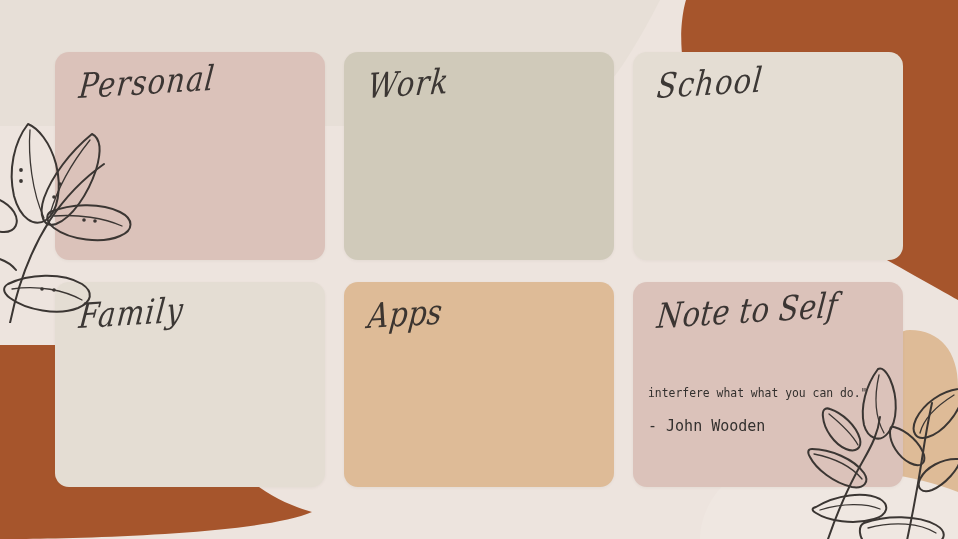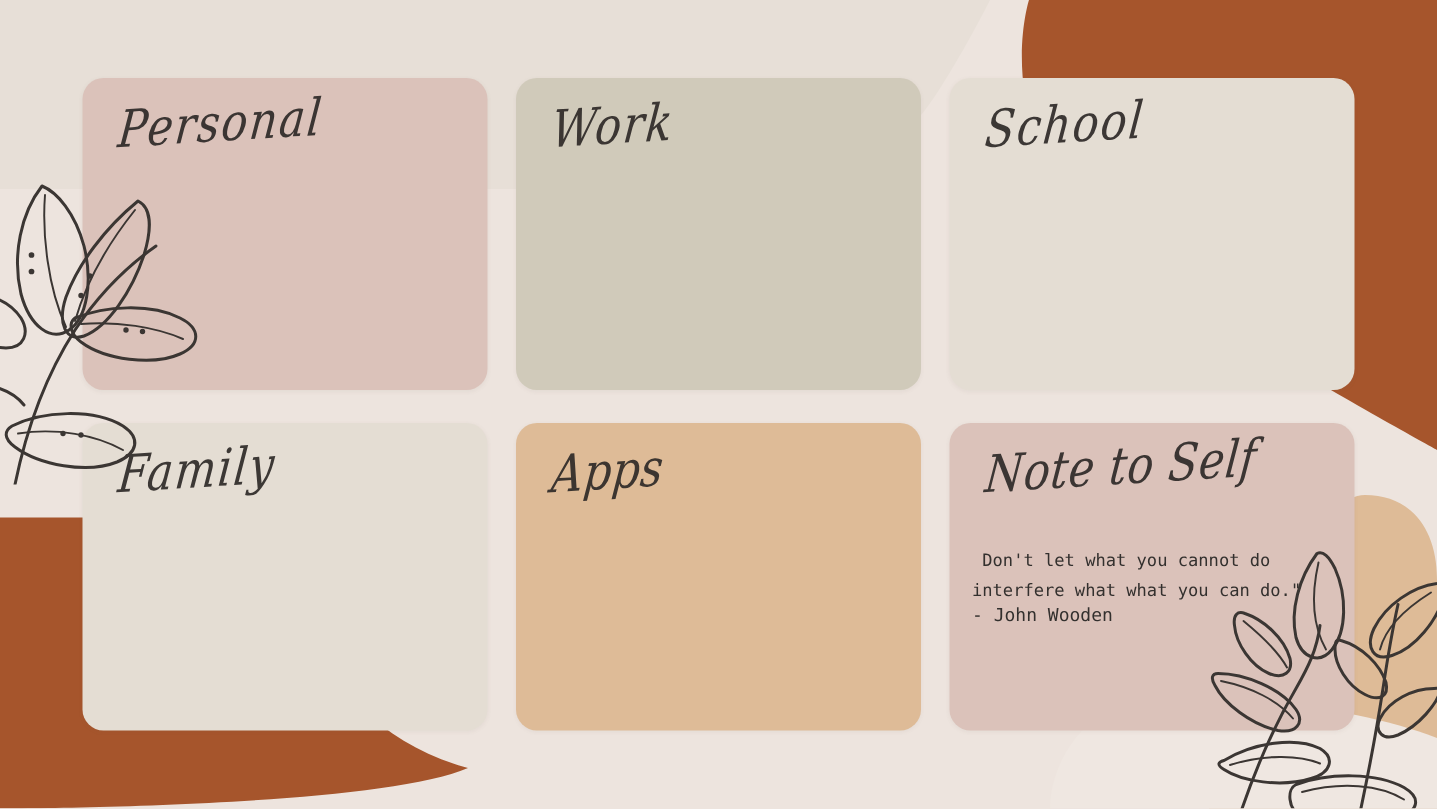--- a/index.html
+++ b/index.html
@@ -76,23 +76,23 @@
     right: 14px;
     font-family: "DejaVu Sans Mono", monospace;
     font-size: 11.4px;
     line-height: 1.72;
     color: #33302E;
     white-space: pre-wrap;
   }
   .note-author {
     position: absolute;
     left: 15px;
-    top: 121px;
+    top: 135px;
     font-family: "DejaVu Sans Mono", monospace;
-    font-size: 12px;
+    font-size: 15px;
     color: #33302E;
   }
 
   
   .botanical {
     position: absolute;
     pointer-events: none;
   }
   #botanical-left {
     left: -8px;
@@ -160,21 +160,21 @@
     <div class="card" style="background:#E4DDD3">
       <span class="card-title">Family</span>
     </div>
 
     <div class="card" style="background:#DEBB97">
       <span class="card-title tight">Apps</span>
     </div>
 
     <div class="card" style="background:#DBC2BA">
       <span class="card-title tight">Note to Self</span>
-      <div class="note-body"><span> Don't let what you cannot do</span><br><span>interfere what what you can do."</span></div>
+      <div class="note-body"><br><span>interfere what what you can do."</span></div>
       <div class="note-author">- John Wooden</div>
     </div>
 
   </div>
 
   <svg class="botanical" id="botanical-left" viewBox="0 0 150 215">
     <g>
 
       <path class="leaf-stroke" d="M18,215 C26,176 40,140 58,112 C74,88 92,70 112,56"></path>
 

